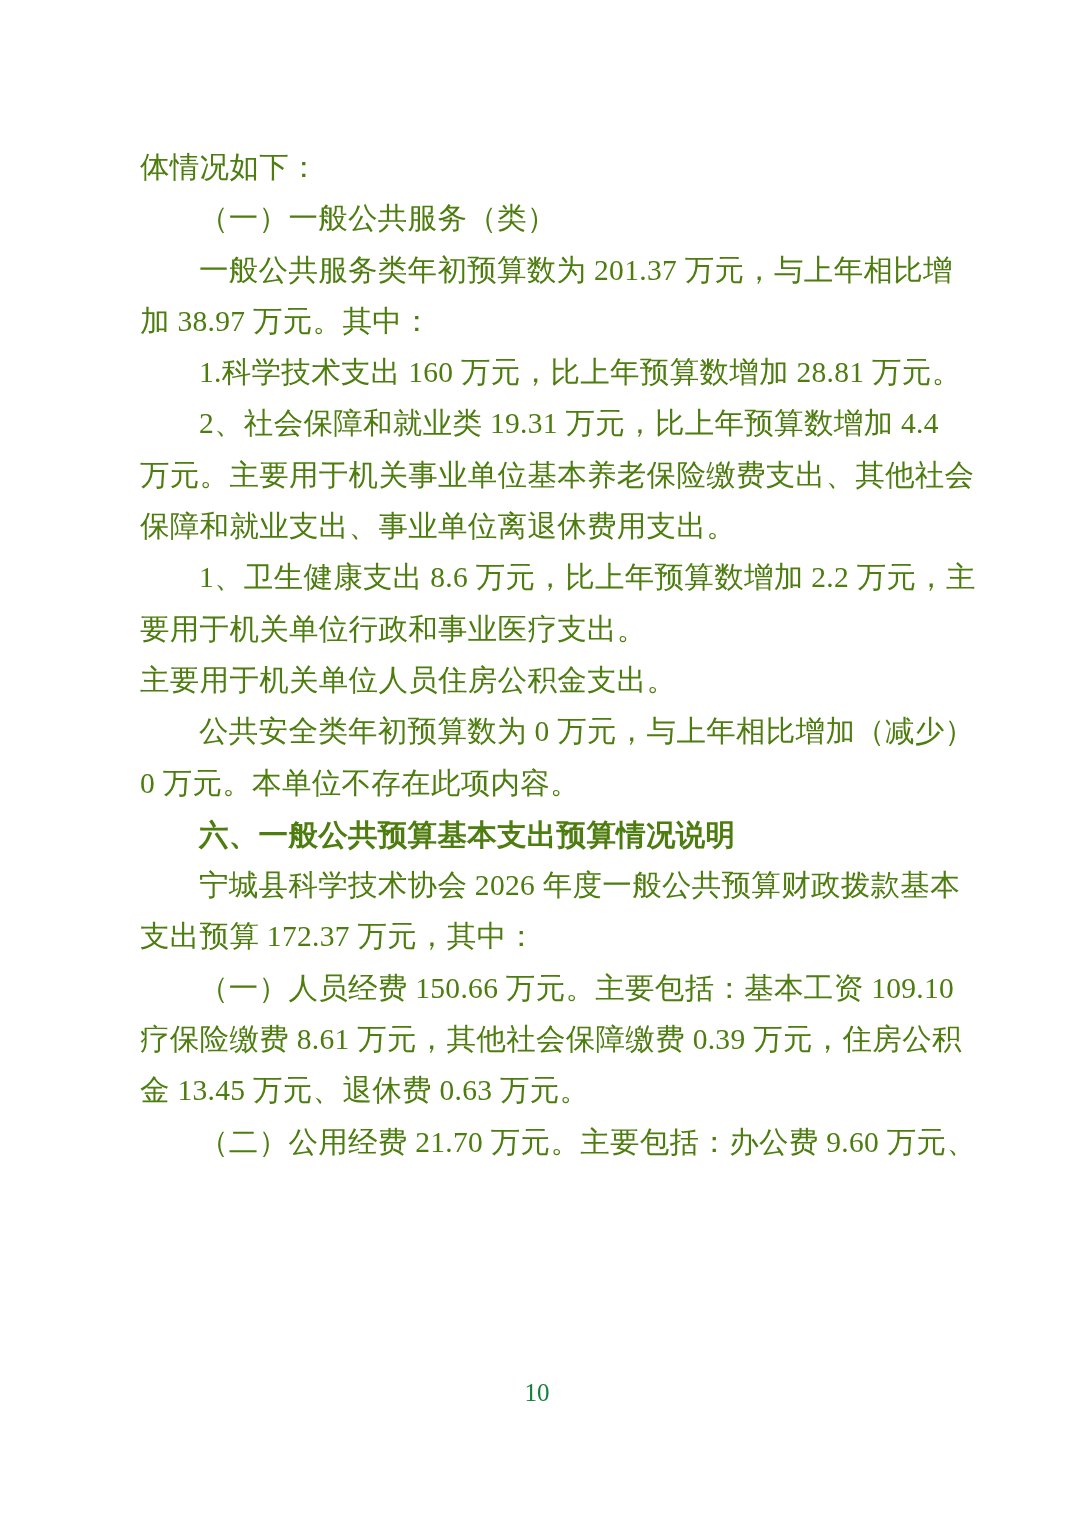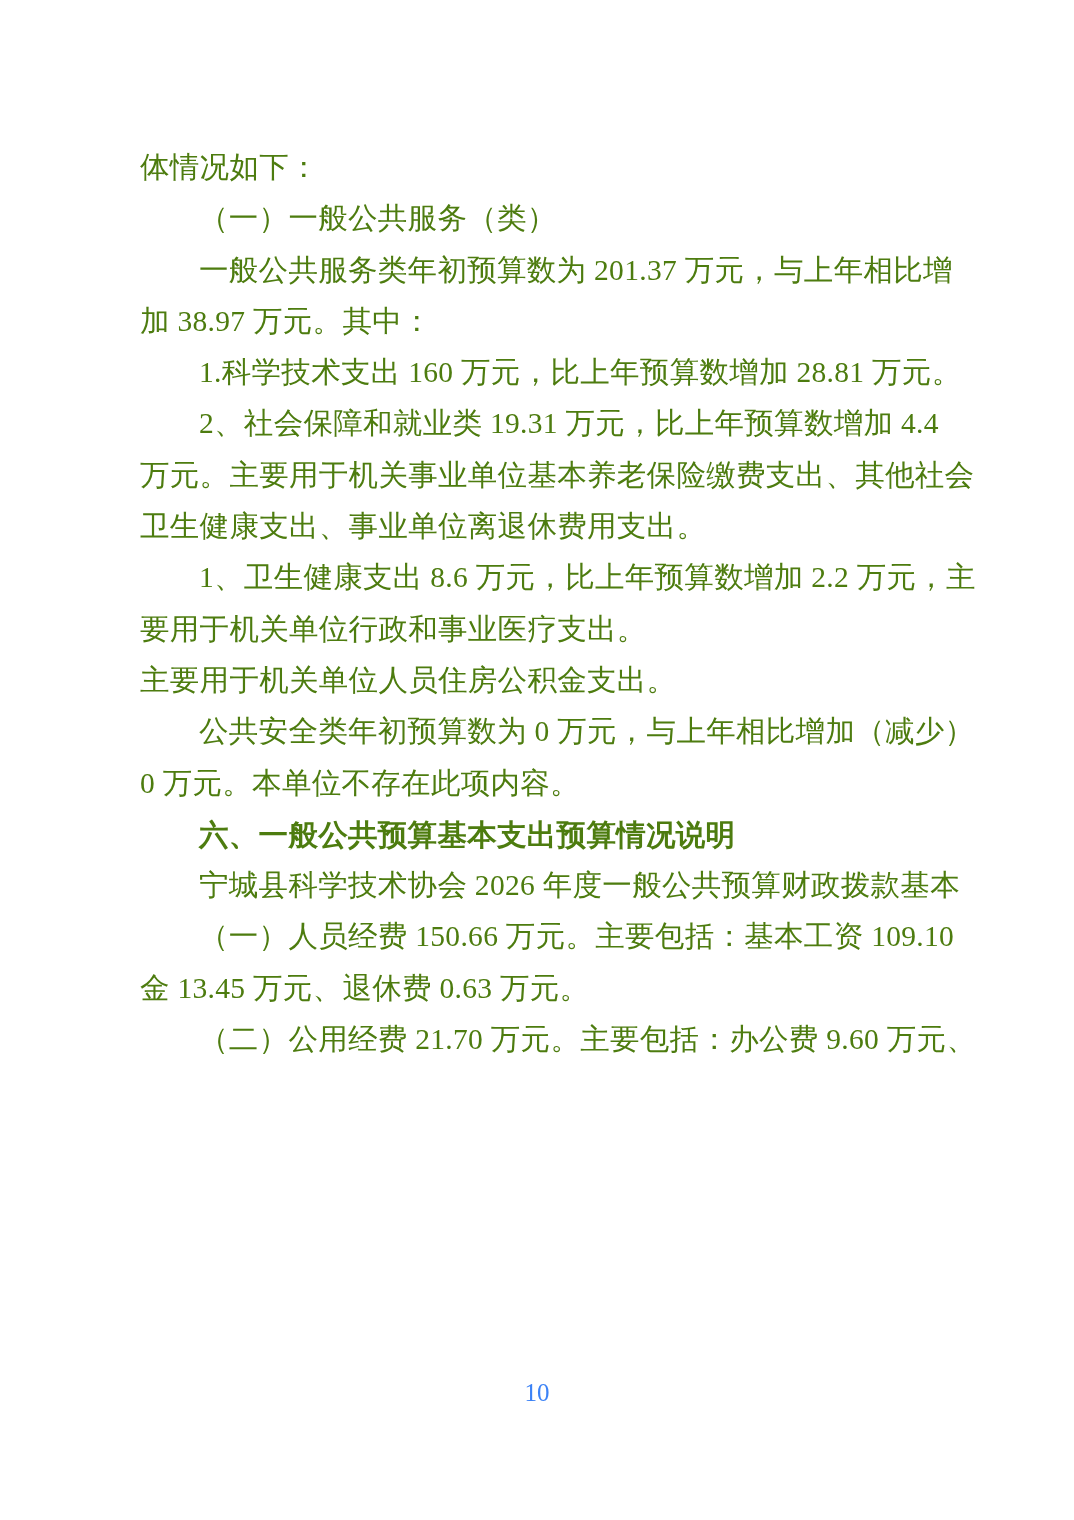--- a/index.html
+++ b/index.html
@@ -46,41 +46,43 @@
   .page-number {
     position: absolute;
     top: 1372px;
     left: 0;
     width: 1074px;
     height: 42px;
     line-height: 42px;
     text-align: center;
     font-size: 25px;
     font-family: "Liberation Serif", "DejaVu Serif", serif;
-    color: #3b82f6;
+    color: #15803d;
   }
 </style>
 </head>
 <body>
 
 <div class="page">
   <div class="content">
       <div class="line"><span class="seg-normal">体情况如下：</span></div>
       <div class="line indent"><span class="seg-normal">（一）一般公共服务（类）</span></div>
       <div class="line indent"><span class="seg-normal">一般公共服务类年初预算数为 201.37 万元，与上年相比增</span></div>
       <div class="line"><span class="seg-normal">加 38.97 万元。其中：</span></div>
       <div class="line indent"><span class="seg-normal">1.</span><span class="seg-bold">科学技术支出</span><span class="seg-normal"> 160 万元，比上年预算数增加 28.81 万元。</span></div>
       <div class="line indent"><span class="seg-normal">2、</span><span class="seg-bold">社会保障和就业类</span><span class="seg-normal"> 19.31 万元，比上年预算数增加 4.4</span></div>
       <div class="line"><span class="seg-normal">万元。主要用于机关事业单位基本养老保险缴费支出、其他社会</span></div>
-      <div class="line"><span class="seg-normal">卫生健康支出、事业单位离退休费用支出。</span></div>
+      <div class="line"><span class="seg-normal">保障和就业支出、事业单位离退休费用支出。</span></div>
       <div class="line indent"><span class="seg-normal">1、卫生健康支出 8.6 万元，比上年预算数增加 2.2 万元，主</span></div>
       <div class="line"><span class="seg-normal">要用于机关单位行政和事业医疗支出。</span></div>
       <div class="line"><span class="seg-normal">主要用于机关单位人员住房公积金支出。</span></div>
       <div class="line indent"><span class="seg-normal">公共安全类年初预算数为 0 万元，与上年相比增加（减少）</span></div>
       <div class="line"><span class="seg-normal">0 万元。本单位不存在此项内容。</span></div>
       <div class="line indent"><span class="seg-heading">六、一般公共预算基本支出预算情况说明</span></div>
       <div class="line indent"><span class="seg-normal">宁城县科学技术协会 2026 年度一般公共预算财政拨款基本</span></div>
+      <div class="line"><span class="seg-normal">支出预算 172.37 万元，其中：</span></div>
       <div class="line indent"><span class="seg-normal">（一）人员经费 150.66 万元。主要包括：基本工资 109.10</span></div>
+      <div class="line"><span class="seg-normal">疗保险缴费 8.61 万元，其他社会保障缴费 0.39 万元，住房公积</span></div>
       <div class="line"><span class="seg-normal">金 13.45 万元、退休费 0.63 万元。</span></div>
       <div class="line indent"><span class="seg-normal">（二）公用经费 21.70 万元。主要包括：办公费 9.60 万元、</span></div>
     </div>
   <div class="page-number">10</div>
 </div>
 
 </body></html>

